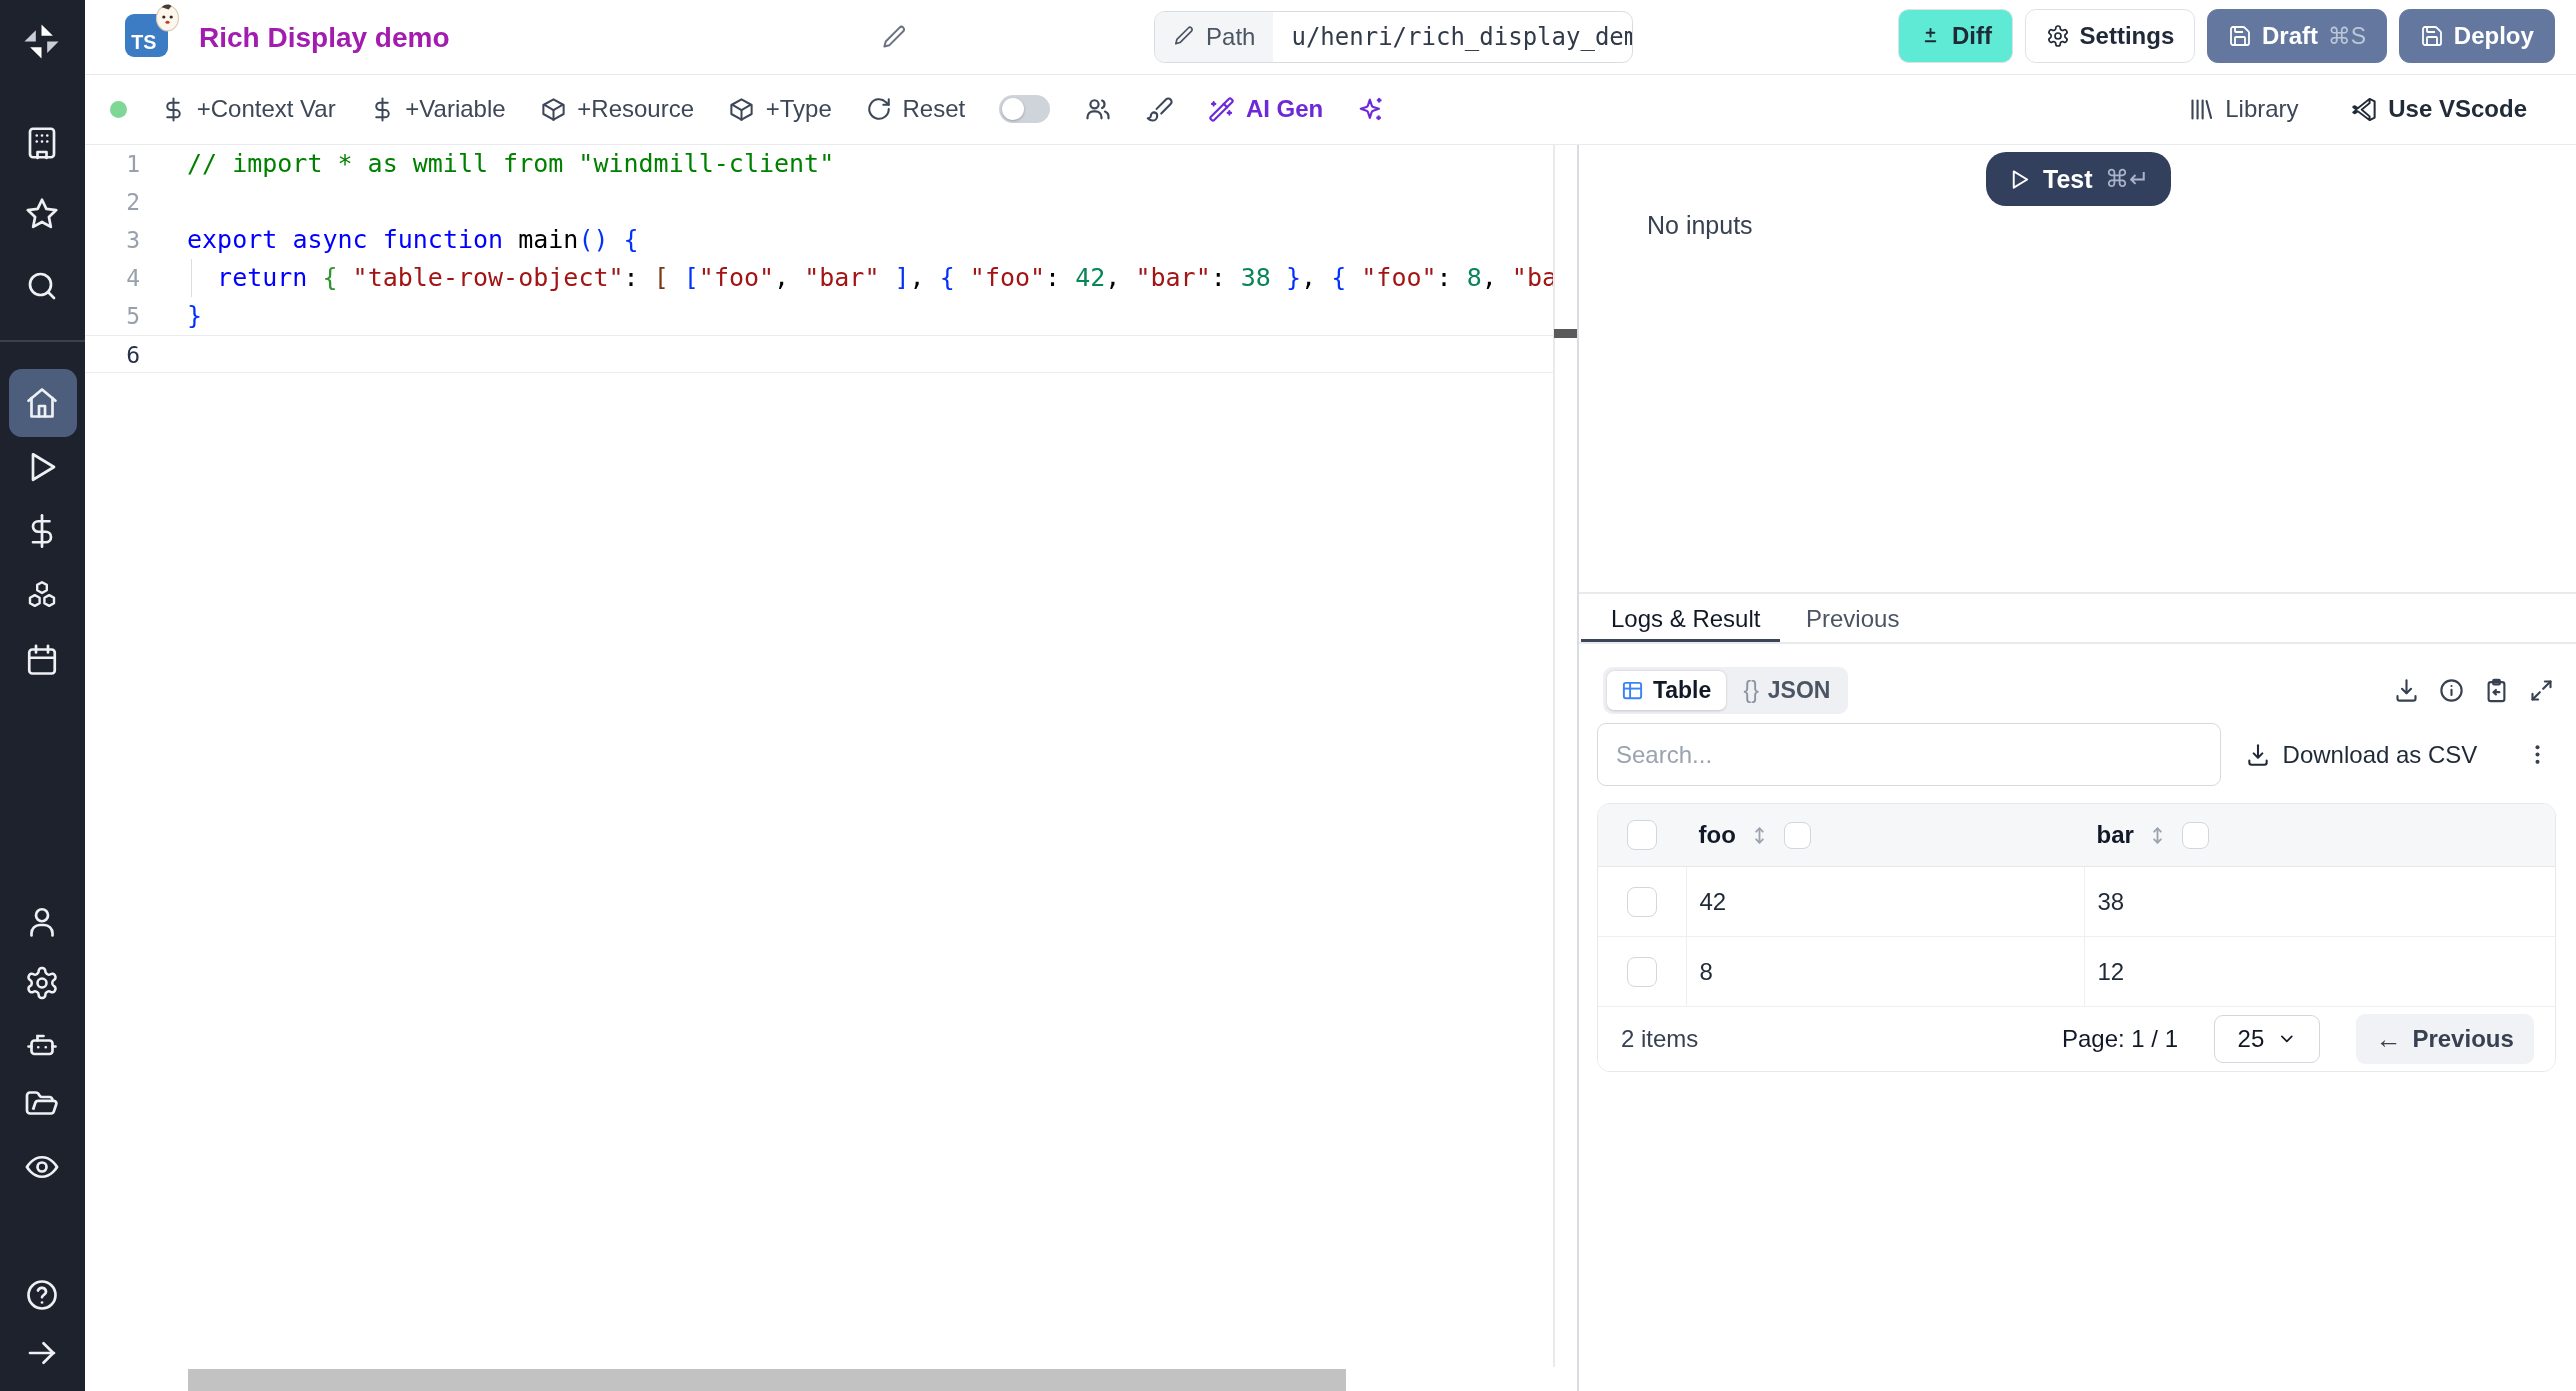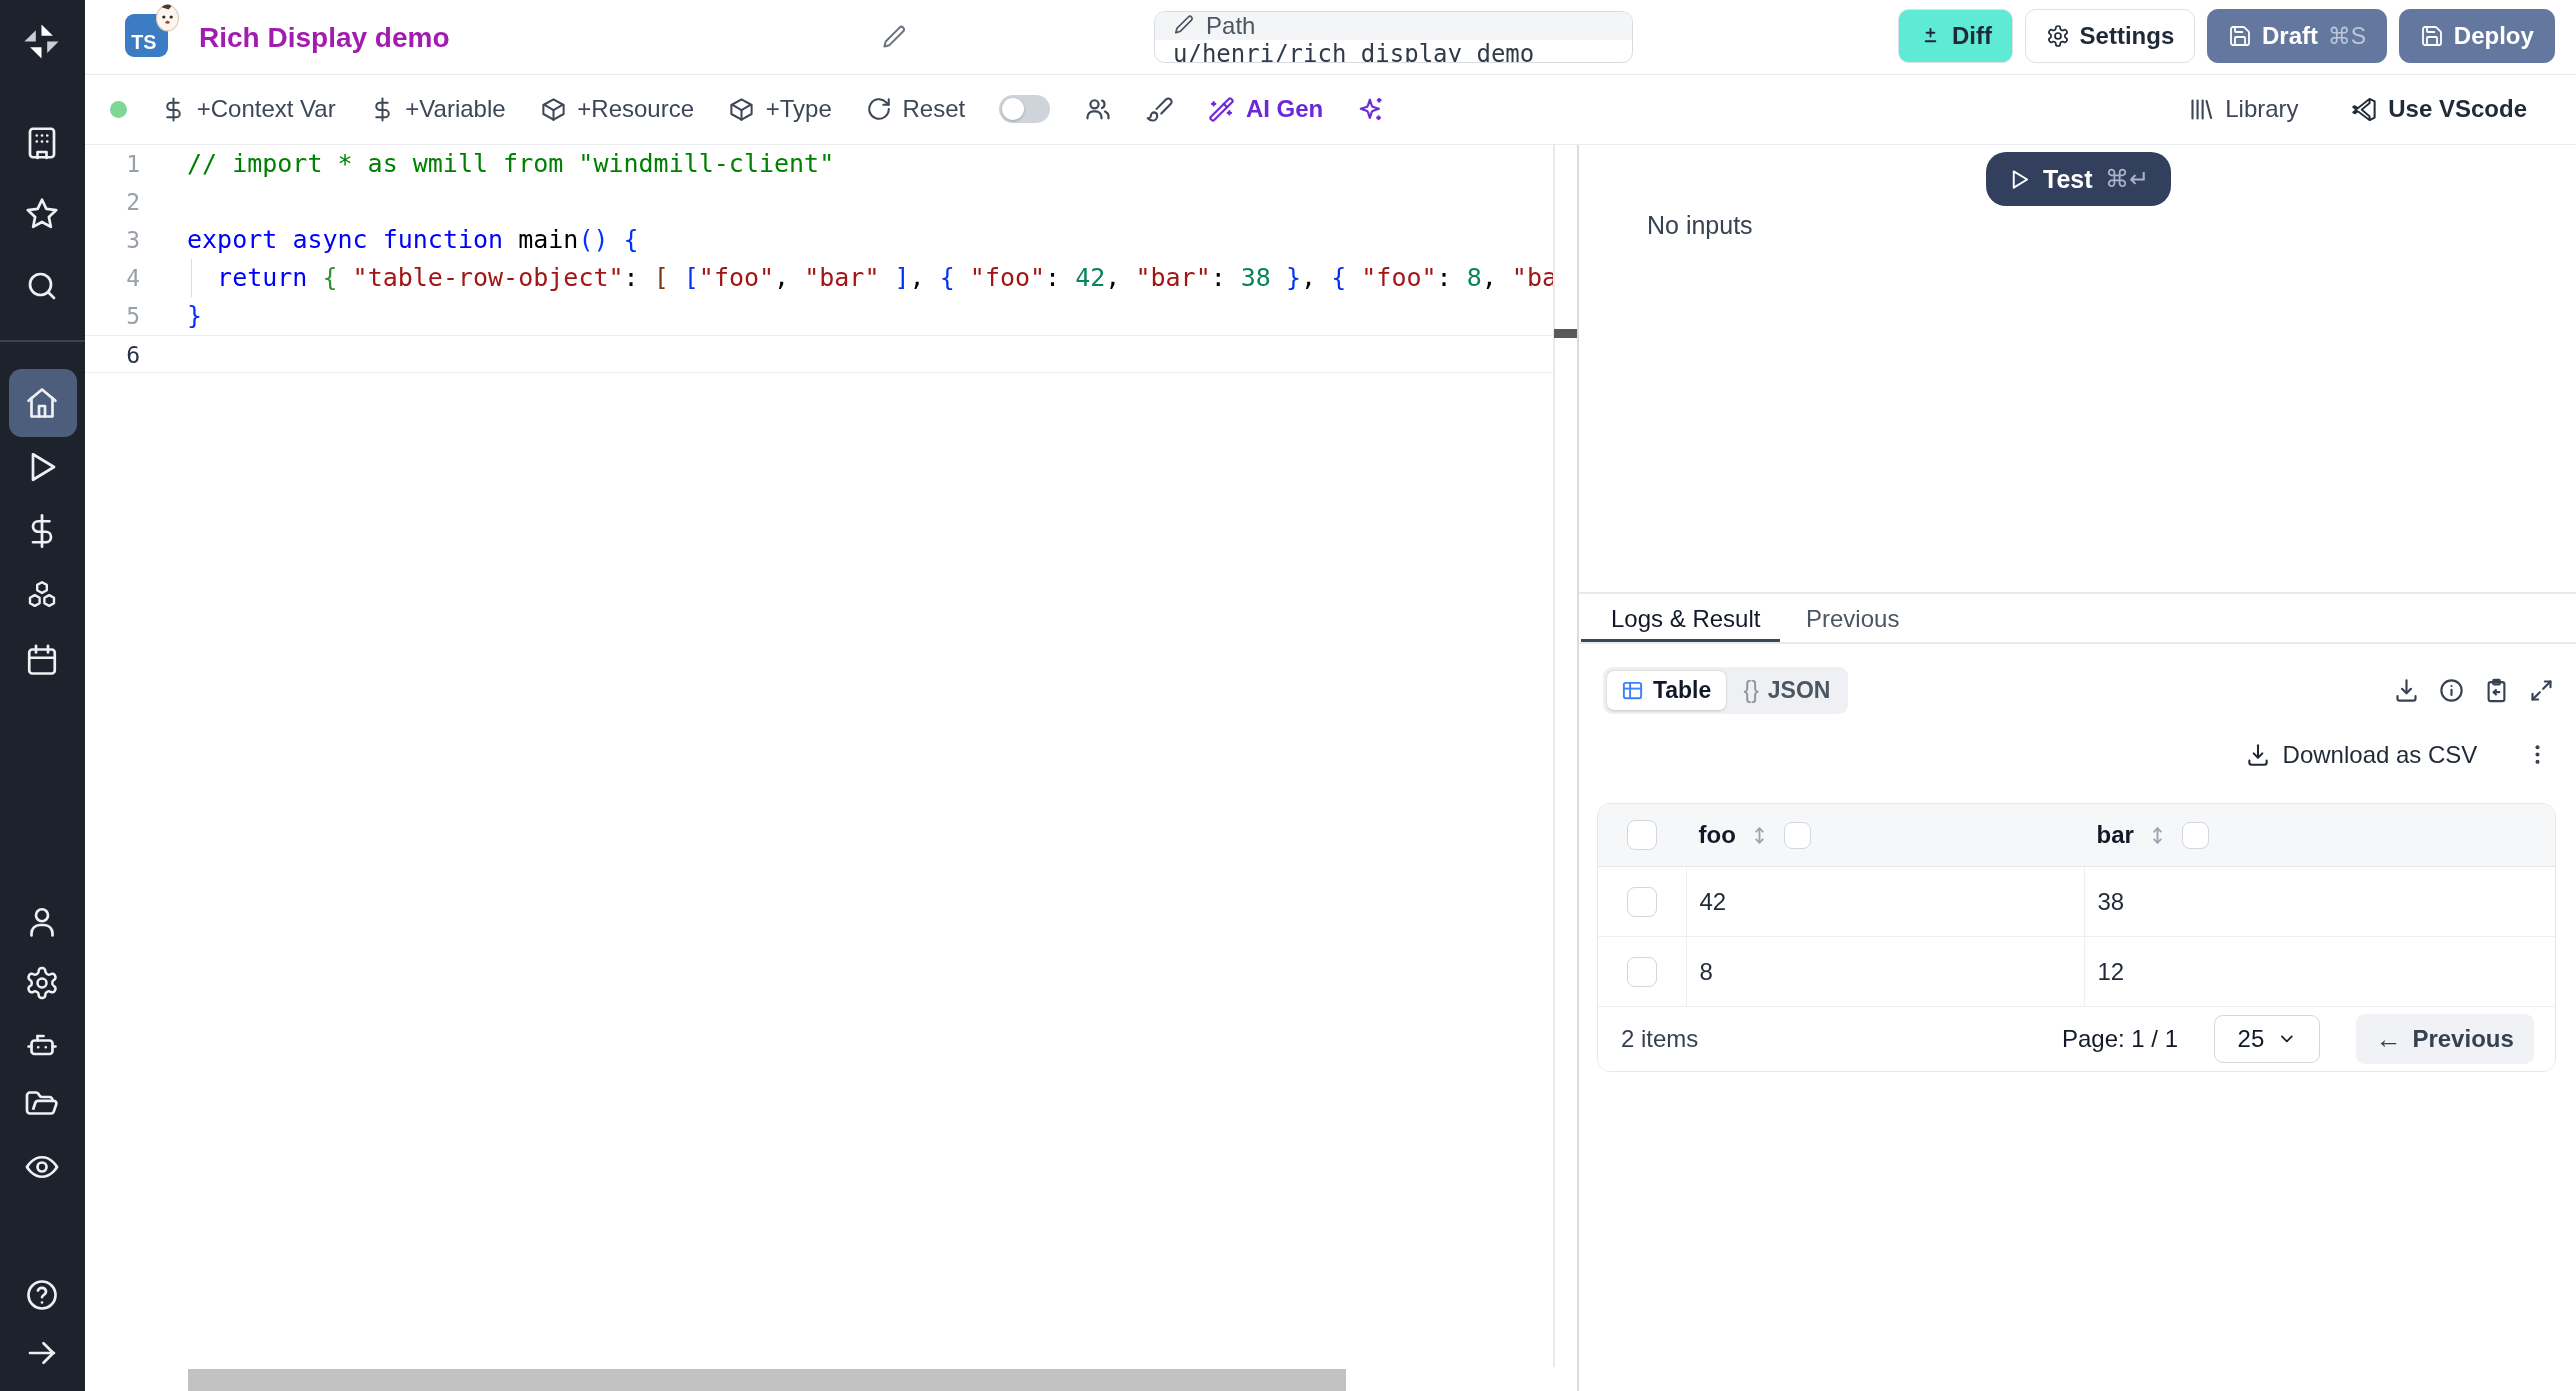--- a/index.html
+++ b/index.html
@@ -12,21 +12,21 @@
   .side-ic { position:absolute; left:22.4px; width:39px; height:39px; color:#eef0f3; display:flex; align-items:center; justify-content:center; }
   .side-divider { position:absolute; left:0; right:0; top:340px; height:1.8px; background:rgba(255,255,255,0.14); }
   .side-active { position:absolute; left:9px; top:369px; width:68px; height:68px; background:#4d5e7d; border-radius:12.5px; }
 
   
   .navbar { position:absolute; left:85px; top:0; right:0; height:75px; background:#fff; border-bottom:1.8px solid #e8eaee; }
   .ts-badge { position:absolute; left:40px; top:14.3px; width:43px; height:43px; background:#3b7cc4; border-radius:9px; color:#fff; font-weight:700; font-size:19.7px; display:flex; align-items:flex-end; padding:3.6px 6.3px; }
   .egg { position:absolute; left:68px; top:1.8px; }
   .nav-title { position:absolute; left:114px; top:0; height:75px; display:flex; align-items:center; font-size:28px; font-weight:700; color:#a21caf; }
   .title-pencil { position:absolute; left:796px; top:24px; color:#6b7280; }
-  .path-box { position:absolute; left:1069px; top:10.7px; height:52px; width:479px; border:1.8px solid #d8dce2; border-radius:10.7px; display:flex; overflow:hidden; background:#fff;flex-direction:column; }
+  .path-box { position:absolute; left:1069px; top:10.7px; height:52px; width:479px; border:1.8px solid #d8dce2; border-radius:10.7px; display:flex; overflow:hidden; background:#fff; }
   .path-left { background:#f4f5f7; display:flex; align-items:center; gap:10.7px; padding:0 18px; color:#4b5563; font-size:24px; font-weight:500; }
   .path-right { display:flex; align-items:center; padding:0 18px; font-family:"DejaVu Sans Mono", monospace; font-size:24px; color:#303a49; }
   .nav-right { position:absolute; right:21.5px; top:9px; height:54px; display:flex; gap:12.5px; }
   .btn { display:flex; align-items:center; gap:9.8px; border-radius:10.7px; padding:0 19.7px; font-size:24px; font-weight:600; color:#1f2937; height:54px; }
   .btn-light { background:#5eead4; border:1.8px solid #dde1e6; }
   .btn-white { background:#fff; border:1.8px solid #dde1e6; }
   .btn-slate { background:#64789f; color:#fff; border:1.8px solid #64789f; }
   .btn-slate .kbd { color:#bcc6d9; font-weight:400; font-size:23px; }
 
   
@@ -478,20 +478,21 @@
       <span>
           <svg width="27" height="27" viewBox="0 0 24 24" fill="none" stroke="currentColor" stroke-width="1.9" stroke-linecap="round" stroke-linejoin="round">
             <path d="M15 4h5v5"></path>
             <path d="m20 4-6.5 6.5"></path>
             <path d="M9 20H4v-5"></path>
             <path d="m4 20 6.5-6.5"></path>
           </svg>
         </span>
     </div>
 
+    <input class="search" placeholder="Search..." style="">
     <div class="csv">
       <span>
           <svg width="26" height="26" viewBox="0 0 24 24" fill="none" stroke="currentColor" stroke-width="1.9" stroke-linecap="round" stroke-linejoin="round">
             <path d="M12 3v11"></path>
             <path d="m8 10.5 4 4 4-4"></path>
             <path d="M4 17v2a2 2 0 0 0 2 2h12a2 2 0 0 0 2-2v-2"></path>
           </svg>
         </span>
       <span>Download as CSV</span>
     </div>

